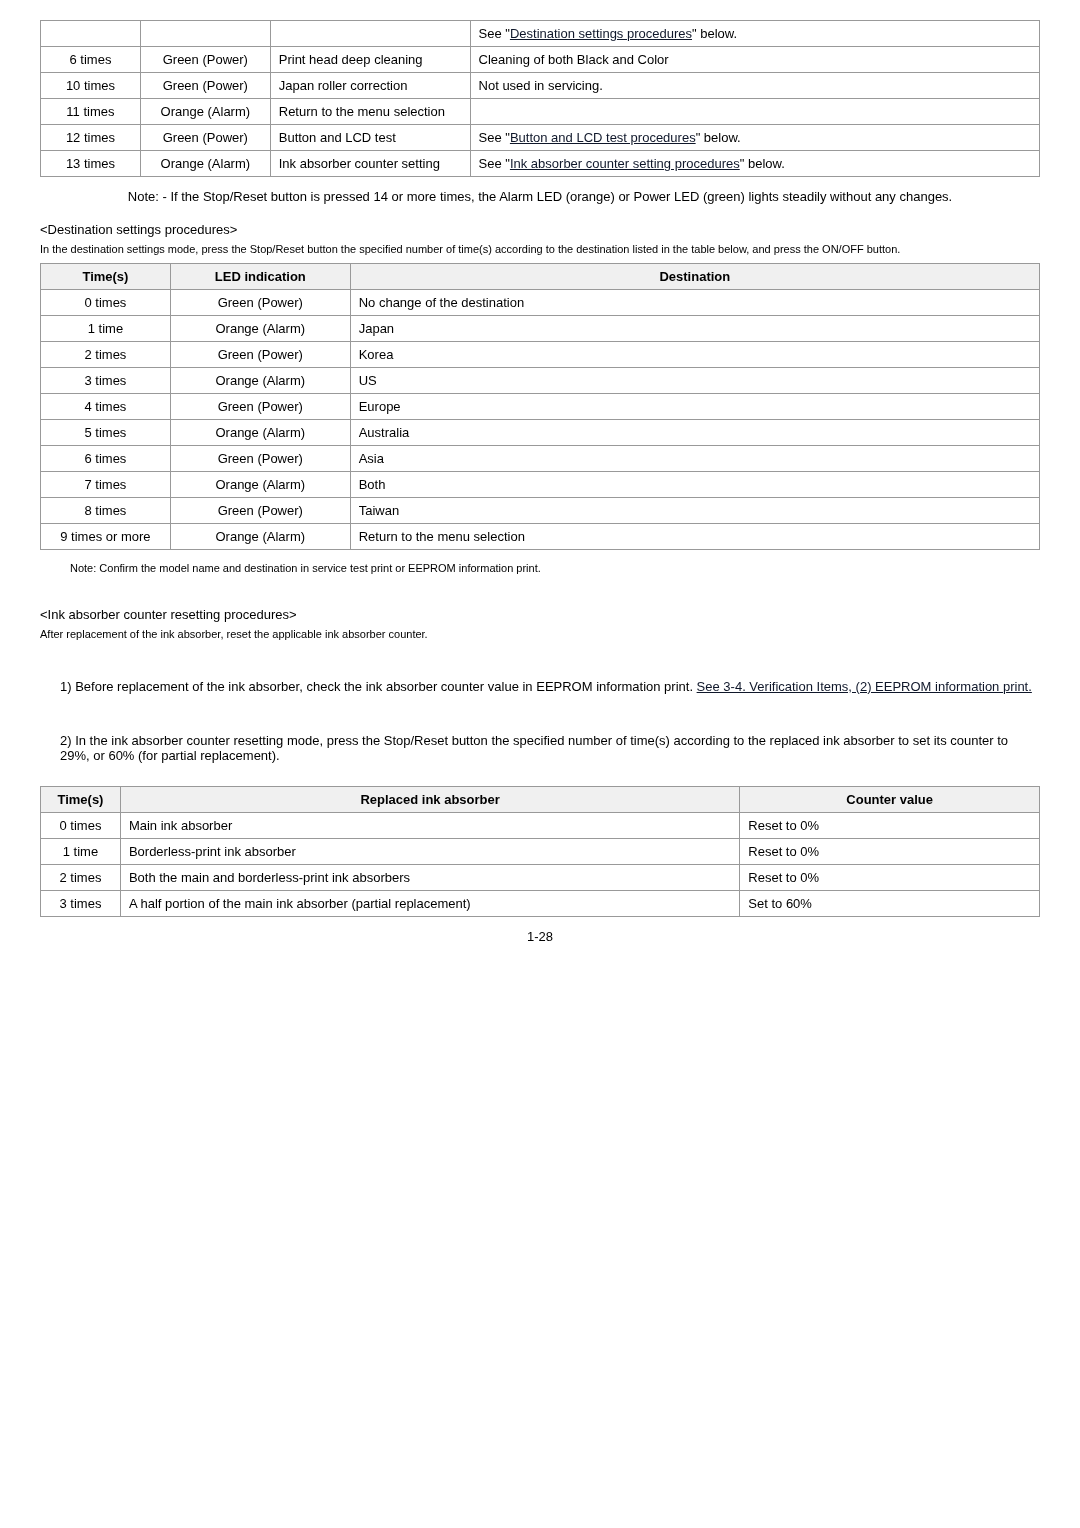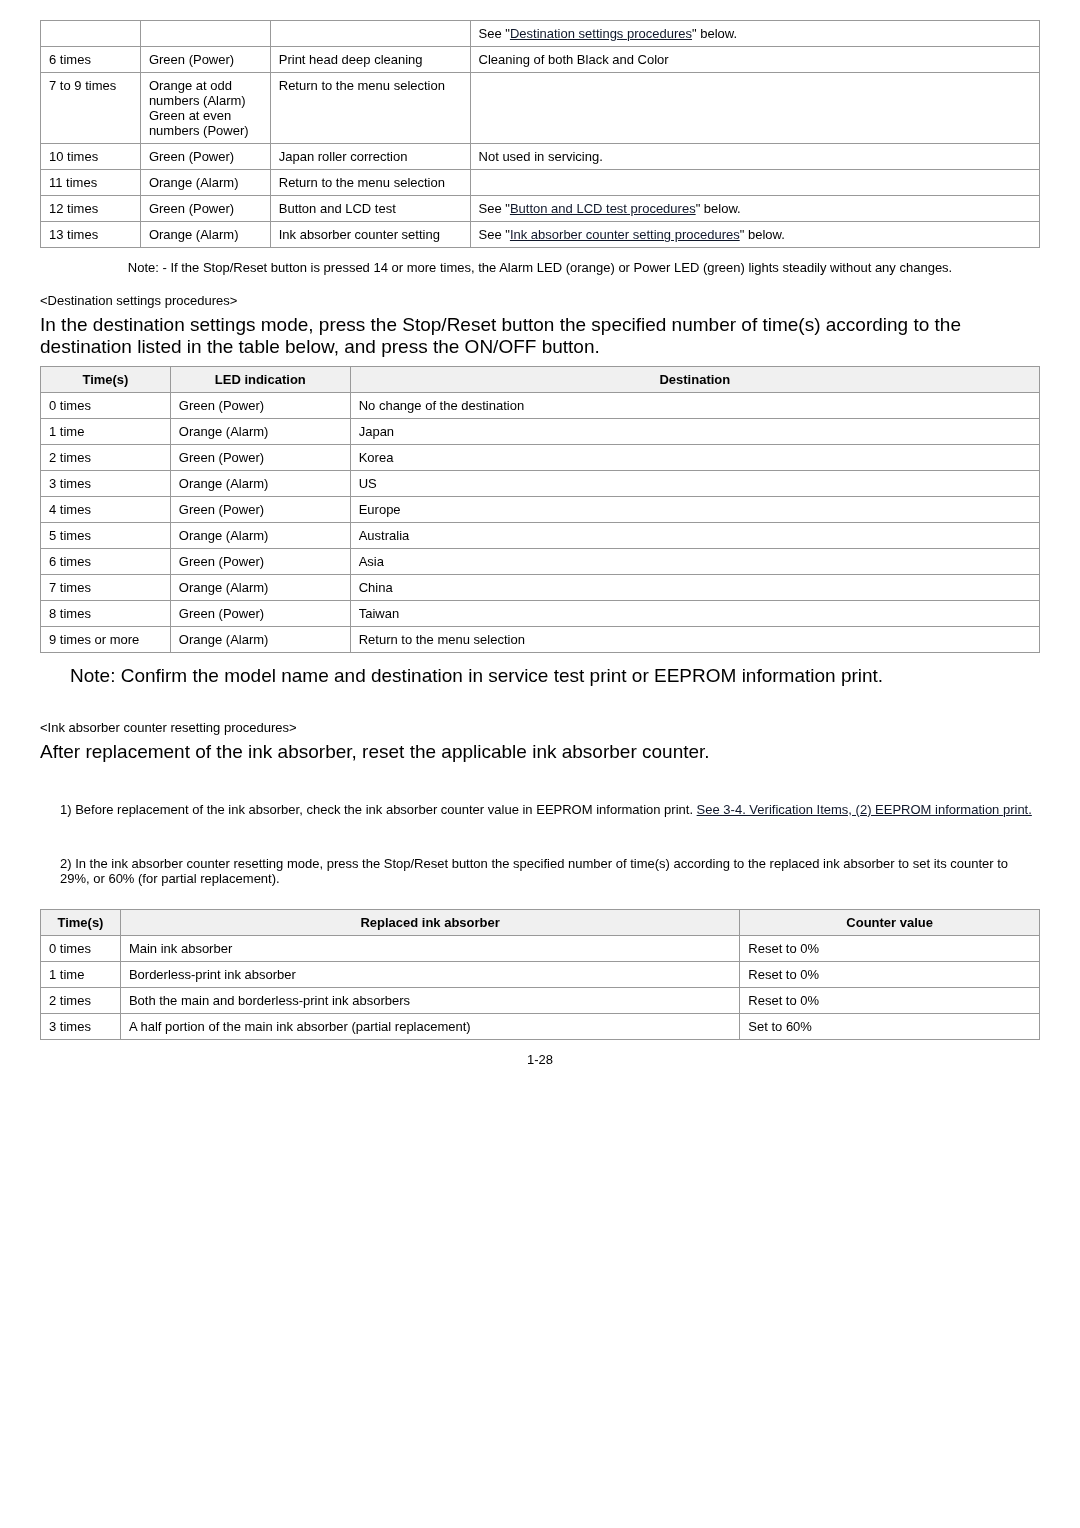--- a/index.html
+++ b/index.html
@@ -19,25 +19,25 @@
     td, th {
       border: 1px solid #999;
       padding: 5px 8px;
       vertical-align: top;
       font-size: 13px;
     }
     th {
       background: #f0f0f0;
       font-weight: bold;
     }
-    .center { text-align: left; }
+    .center { text-align: center; }
     .note-text { font-size: 13px; margin-bottom: 18px; text-align: center; }
     .section-header { font-size: 13px; margin: 10px 0 6px 0; }
     .link-text { color: #0f172a; text-decoration: underline; }
-    .paragraph { font-size: 19px; margin-bottom: 8px; }
+    .paragraph { font-size: 11px; margin-bottom: 8px; }
     .numbered-item { font-size: 13px; margin-bottom: 8px; padding-left: 20px; margin-top: 39px; }
     .page-number { text-align: center; font-size: 13px; }
     .indent { padding-left: 30px; }
   </style>
 </head>
 <body>
 
 
 
 
@@ -57,26 +57,20 @@
         See "<span class="link-text">Destination settings procedures</span>" below.
       </td>
     </tr>
     <tr>
       <td class="center">6 times</td>
       <td class="center">Green (Power)</td>
       <td>Print head deep cleaning</td>
       <td>Cleaning of both Black and Color</td>
     </tr>
     <tr>
-      <td class="center">7 to 9 times</td>
-      <td class="center">Orange at odd numbers (Alarm)<br>Green at even numbers (Power)</td>
-      <td>Return to the menu selection</td>
-      <td></td>
-    </tr>
-    <tr>
       <td class="center">10 times</td>
       <td class="center">Green (Power)</td>
       <td>Japan roller correction</td>
       <td>Not used in servicing.</td>
     </tr>
     <tr>
       <td class="center">11 times</td>
       <td class="center">Orange (Alarm)</td>
       <td>Return to the menu selection</td>
       <td></td>
@@ -147,21 +141,21 @@
       <td>Australia</td>
     </tr>
     <tr>
       <td class="center">6 times</td>
       <td class="center">Green (Power)</td>
       <td>Asia</td>
     </tr>
     <tr>
       <td class="center">7 times</td>
       <td class="center">Orange (Alarm)</td>
-      <td>China</td>
+      <td>Both</td>
     </tr>
     <tr>
       <td class="center">8 times</td>
       <td class="center">Green (Power)</td>
       <td>Taiwan</td>
     </tr>
     <tr>
       <td class="center">9 times or more</td>
       <td class="center">Orange (Alarm)</td>
       <td>Return to the menu selection</td>

